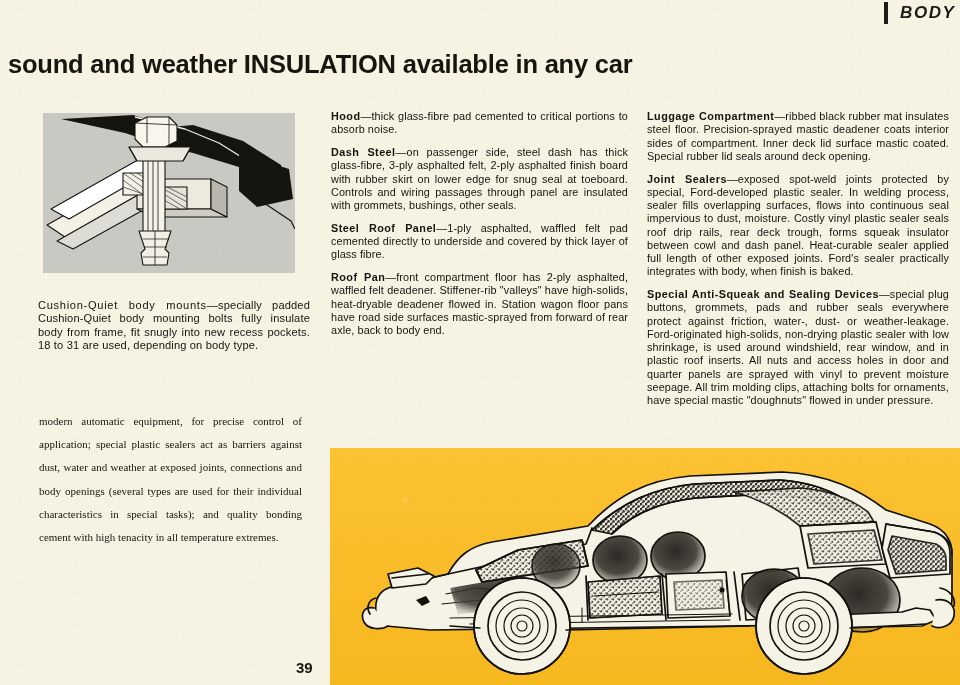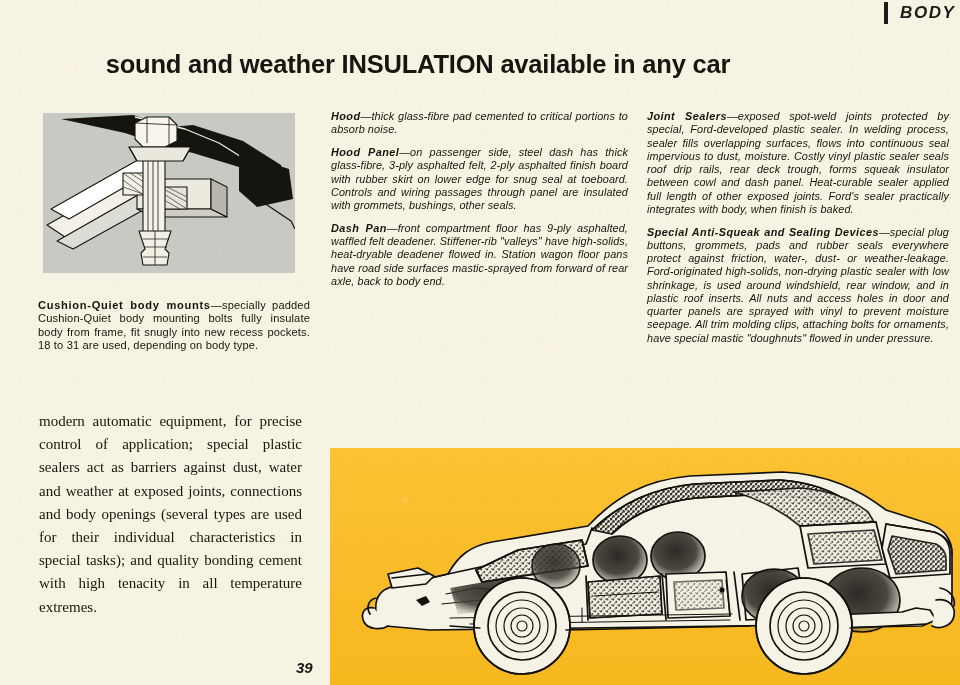--- a/index.html
+++ b/index.html
@@ -39,74 +39,73 @@
 
   
   .headline {
     position: absolute; left: 8px; top: 50px;
     width: 820px;
     font-size: 25.5px; font-weight: bold;
     letter-spacing: -0.2px;
     color: #16150f;
     font-family: "Liberation Sans", sans-serif;
     white-space: nowrap;
-    text-align: center;
   }
 
   
   .fig-mount {
     position: absolute; left: 43px; top: 113px;
     width: 252px; height: 160px;
     background: #c9c9c4;
     overflow: hidden;
   }
   .fig-mount svg { display: block; }
 
   .caption {
     position: absolute; left: 38px; top: 299px;
     width: 272px;
     font-size: 11.1px; line-height: 13.4px;
     color: #15140f;
     text-align: justify;
     font-family: "Liberation Sans", sans-serif;
     letter-spacing: 0.15px;
   }
-  .caption b { font-weight: bold; letter-spacing: 0.7px; }
+  .caption b { font-weight: normal; letter-spacing: 0.7px; }
 
   
   .serif-block {
     position: absolute; left: 39px; top: 410px;
     width: 263px;
     font-family: "Liberation Serif", serif;
-    font-size: 15px; line-height: 23.2px;
+    font-size: 11px; line-height: 23.2px;
     color: #17160f;
     text-align: justify;
     text-align-last: left;
   }
 
   
   .page-number {
     position: absolute; left: 296px; top: 659px;
-    font-size: 15px; font-weight: bold; font-style: italic;
+    font-size: 15px; font-weight: bold; 
     color: #17160f;
     font-family: "Liberation Sans", sans-serif;
   }
 
   
   .col {
     position: absolute; top: 110px;
     font-size: 10.85px; line-height: 13.25px;
     color: #15140f;
     text-align: justify;
     font-family: "Liberation Sans", sans-serif;
     letter-spacing: 0.1px;
   }
   .col-mid { left: 331px; width: 297px; }
   .col-right { left: 647px; width: 302px; }
-  .col p { margin: 0 0 9.5px 0; font-style: italic; }
+  .col p { margin: 0 0 9.5px 0; }
   .col p:last-child { margin-bottom: 0; }
   .col b { font-weight: bold; letter-spacing: 0.45px; }
 
   
   .yellow-panel {
     position: absolute; left: 330px; top: 448px;
     width: 630px; height: 237px;
     background: #fbc02d;
     background-image:
       radial-gradient(circle at 12% 22%, rgba(255,255,255,0.10) 0 3px, transparent 4px),
@@ -188,25 +187,27 @@
   <div class="caption">
     <b>Cushion-Quiet body mounts</b><span>—specially padded Cushion-Quiet body mounting bolts fully insulate body from frame, fit snugly into new recess pockets. 18 to 31 are used, depending on body type.</span>
   </div>
 
   <div class="serif-block">modern automatic equipment, for precise control of application; special plastic sealers act as barriers against dust, water and weather at exposed joints, connections and body openings (several types are used for their individual characteristics in special tasks); and quality bonding cement with high tenacity in all temperature extremes.</div>
 
   <div class="page-number">39</div>
 
   <div class="col col-mid" id="col-mid">
       <p><b>Hood</b><span>—thick glass-fibre pad cemented to critical portions to absorb noise.</span></p>
-      <p><b>Hood Panel</b><span>—on passenger side, steel dash has thick glass-fibre, 3-ply asphalted felt, 2-ply asphalted finish board with rubber skirt on lower edge for snug seal at toeboard. Controls and wiring passages through panel are insulated with grommets, bushings, other seals.</span></p>
-      <p><b>Dash Pan</b><span>—front compartment floor has 9-ply asphalted, waffled felt deadener. Stiffener-rib "valleys" have high-solids, heat-dryable deadener flowed in. Station wagon floor pans have road side surfaces mastic-sprayed from forward of rear axle, back to body end.</span></p>
+      <p><b>Dash Steel</b><span>—on passenger side, steel dash has thick glass-fibre, 3-ply asphalted felt, 2-ply asphalted finish board with rubber skirt on lower edge for snug seal at toeboard. Controls and wiring passages through panel are insulated with grommets, bushings, other seals.</span></p>
+      <p><b>Steel Roof Panel</b><span>—1-ply asphalted, waffled felt pad cemented directly to underside and covered by thick layer of glass fibre.</span></p>
+      <p><b>Roof Pan</b><span>—front compartment floor has 2-ply asphalted, waffled felt deadener. Stiffener-rib "valleys" have high-solids, heat-dryable deadener flowed in. Station wagon floor pans have road side surfaces mastic-sprayed from forward of rear axle, back to body end.</span></p>
     </div>
 
   <div class="col col-right" id="col-right">
+      <p><b>Luggage Compartment</b><span>—ribbed black rubber mat insulates steel floor. Precision-sprayed mastic deadener coats interior sides of compartment. Inner deck lid surface mastic coated. Special rubber lid seals around deck opening.</span></p>
       <p><b>Joint Sealers</b><span>—exposed spot-weld joints protected by special, Ford-developed plastic sealer. In welding process, sealer fills overlapping surfaces, flows into continuous seal impervious to dust, moisture. Costly vinyl plastic sealer seals roof drip rails, rear deck trough, forms squeak insulator between cowl and dash panel. Heat-curable sealer applied full length of other exposed joints. Ford's sealer practically integrates with body, when finish is baked.</span></p>
       <p><b>Special Anti-Squeak and Sealing Devices</b><span>—special plug buttons, grommets, pads and rubber seals everywhere protect against friction, water-, dust- or weather-leakage. Ford-originated high-solids, non-drying plastic sealer with low shrinkage, is used around windshield, rear window, and in plastic roof inserts. All nuts and access holes in door and quarter panels are sprayed with vinyl to prevent moisture seepage. All trim molding clips, attaching bolts for ornaments, have special mastic "doughnuts" flowed in under pressure.</span></p>
     </div>
 
   <div class="yellow-panel">
     <div class="car-wrap">
       <svg width="630" height="237" viewBox="0 0 630 237" xmlns="http://www.w3.org/2000/svg">
         <defs>
           <pattern id="stip" width="6" height="6" patternUnits="userSpaceOnUse">
             <rect width="6" height="6" fill="#f3f0e4"></rect>

